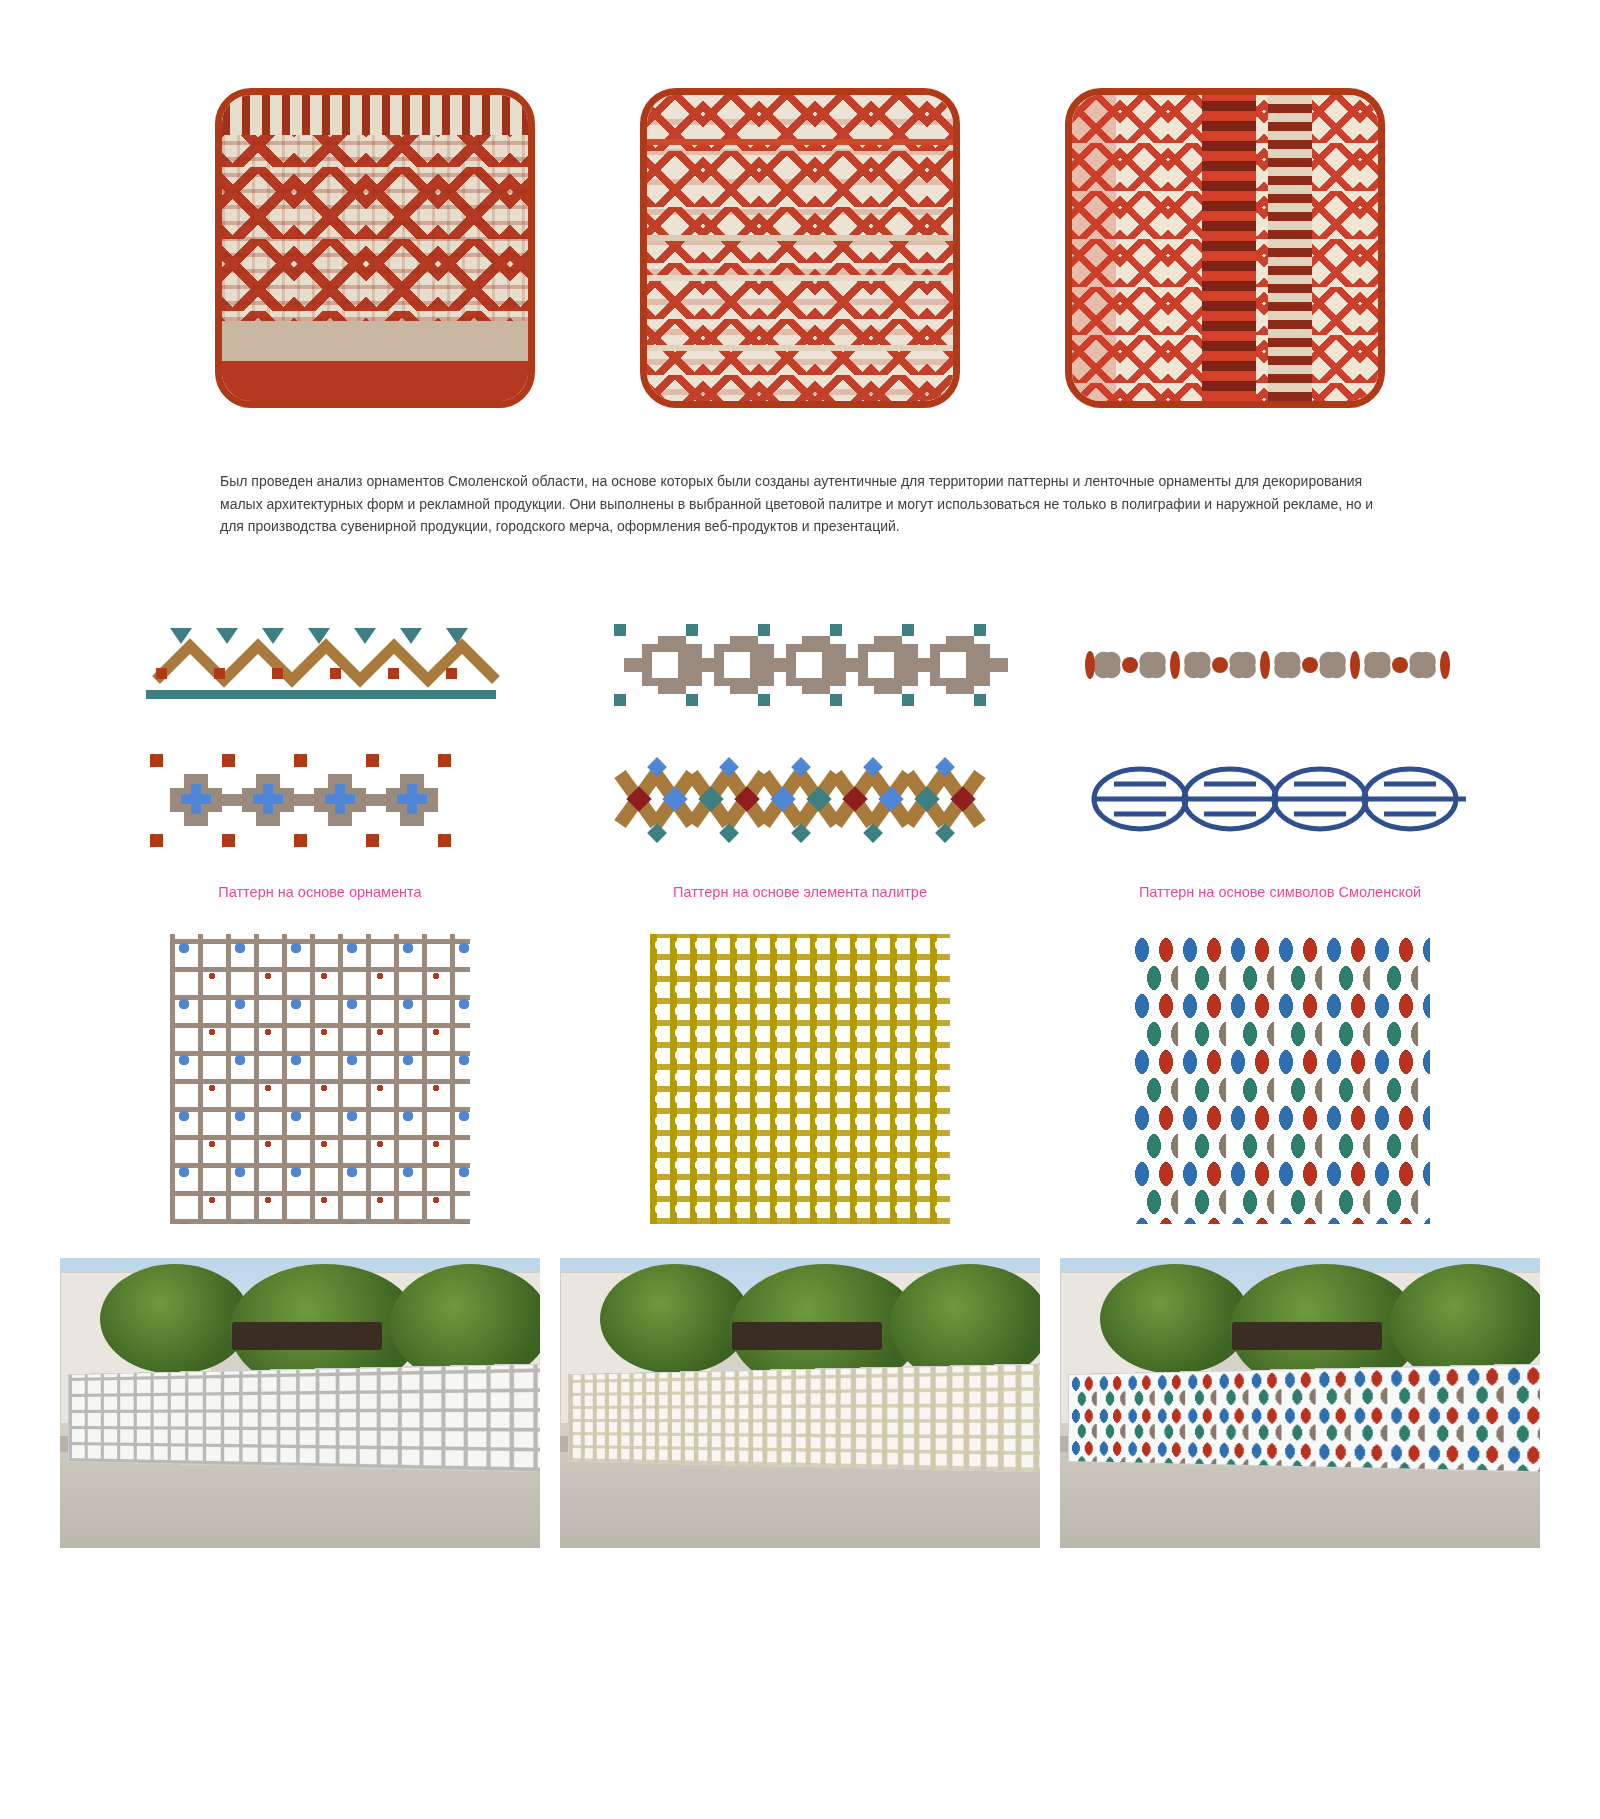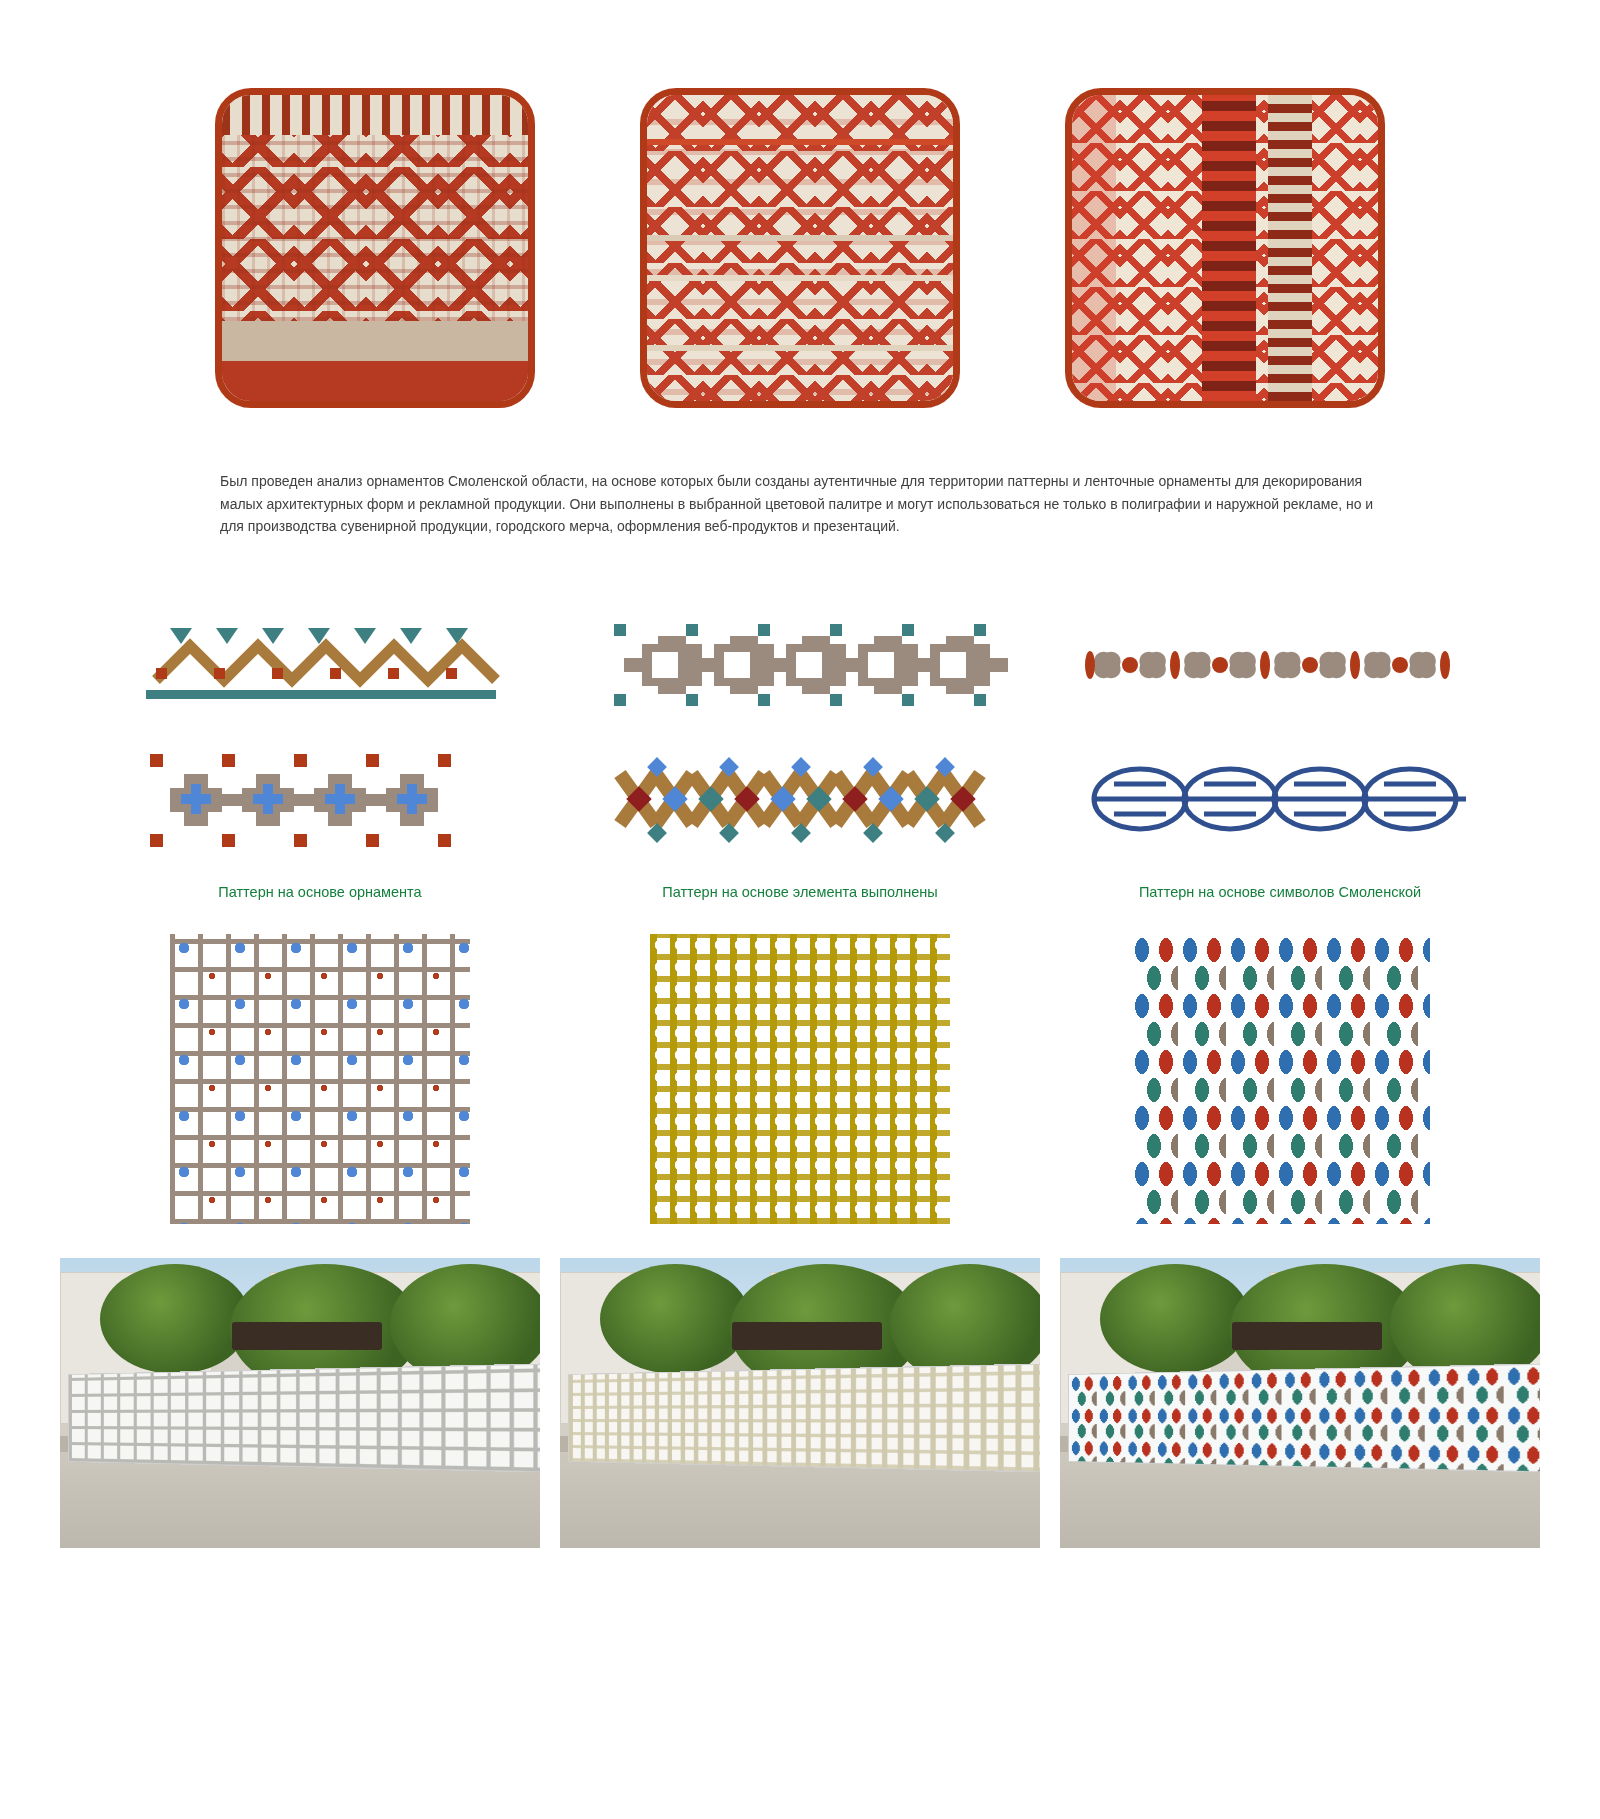--- a/index.html
+++ b/index.html
@@ -124,21 +124,21 @@
   .strip {
     width: 100%;
     height: 110px;
     position: relative;
   }
   .strip + .strip { margin-top: 24px; }
 
   .caption {
     margin-top: 30px;
     font-size: 14.5px;
-    color: #15803d;
+    color: #ec4899;
     text-align: center;
   }
 
   
   .squares {
     display: flex;
     justify-content: center;
     gap: 60px;
     margin-top: 34px;
   }
@@ -404,21 +404,21 @@
           <rect x="276" y="16" width="14" height="14" transform="rotate(45 283 23)" fill="#4f86d6"></rect>
           <rect x="348" y="16" width="14" height="14" transform="rotate(45 355 23)" fill="#4f86d6"></rect>
           <rect x="60" y="82" width="14" height="14" transform="rotate(45 67 89)" fill="#3e7f82"></rect>
           <rect x="132" y="82" width="14" height="14" transform="rotate(45 139 89)" fill="#3e7f82"></rect>
           <rect x="204" y="82" width="14" height="14" transform="rotate(45 211 89)" fill="#3e7f82"></rect>
           <rect x="276" y="82" width="14" height="14" transform="rotate(45 283 89)" fill="#3e7f82"></rect>
           <rect x="348" y="82" width="14" height="14" transform="rotate(45 355 89)" fill="#3e7f82"></rect>
         </g>
       </svg>
     </div>
-    <div class="caption">Паттерн на основе элемента выполнены</div>
+    <div class="caption">Паттерн на основе элемента палитре</div>
   </div>
 
   <div class="strip-col">
     <div class="strip">
       <svg viewBox="0 0 420 110" width="420" height="110">
         <g>
           <g transform="translate(60,55)">
             <ellipse cx="-16" cy="-16" rx="15" ry="11" fill="#9a8b7e" transform="rotate(-45)"></ellipse>
             <ellipse cx="16" cy="-16" rx="15" ry="11" fill="#9a8b7e" transform="rotate(45)"></ellipse>
             <ellipse cx="-16" cy="16" rx="15" ry="11" fill="#9a8b7e" transform="rotate(45)"></ellipse>

